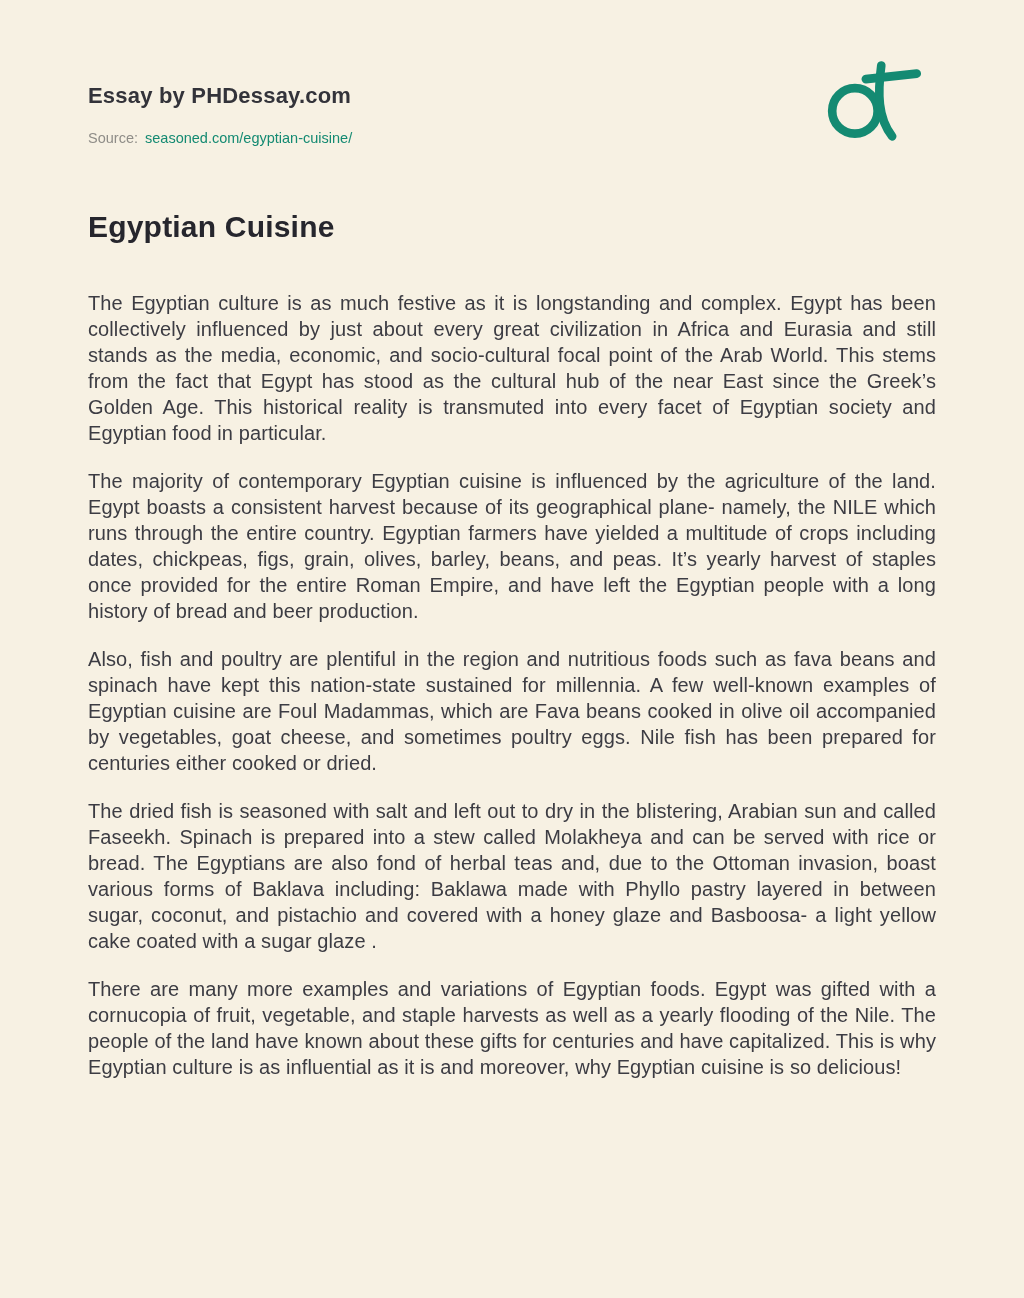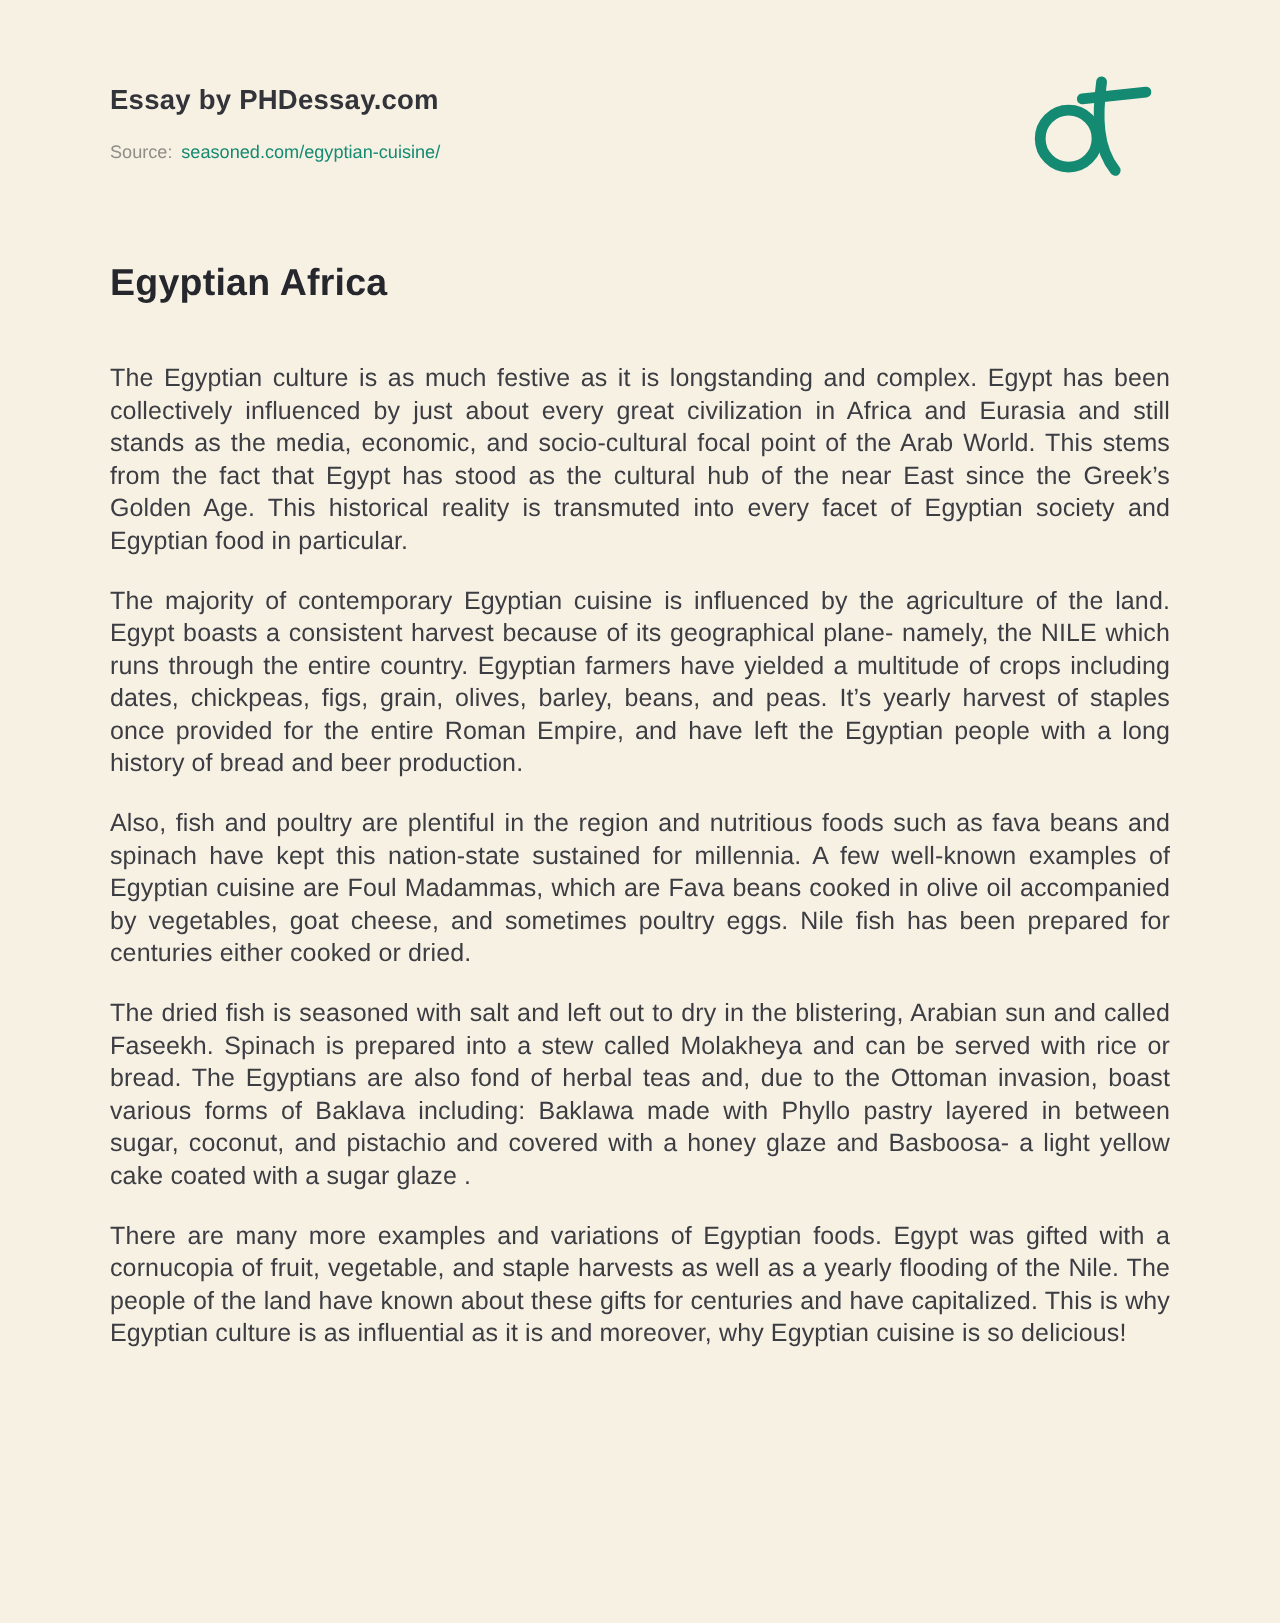--- a/index.html
+++ b/index.html
@@ -20,21 +20,21 @@
     width: 1024px;
     min-height: 1298px;
     margin: 0 auto;
     background: var(--bg);
     padding: 50px 88px 60px 88px;
     position: relative;
   }
   .header {
     display: flex;
     justify-content: space-between;
-    align-items: center;
+    align-items: flex-end;
   }
   .byline {
     margin: 0;
     font-size: 22px;
     font-weight: 700;
     color: #33333a;
     letter-spacing: 0.2px;
   }
   .source-line {
     margin: 21px 0 0 0;
@@ -95,21 +95,21 @@
           <circle cx="34" cy="62" r="25"></circle>
 
           <path d="M63 12 C 59 42 59 70 75 90"></path>
 
           <path d="M46 27 L 102 21"></path>
         </g>
       </svg>
     </div>
   </header>
 
-  <h1 class="title">Egyptian Africa</h1>
+  <h1 class="title">Egyptian Cuisine</h1>
 
   <article class="essay-body">
     <p>The Egyptian culture is as much festive as it is longstanding and complex. Egypt has been collectively influenced by just about every great civilization in Africa and Eurasia and still stands as the media, economic, and socio-cultural focal point of the Arab World. This stems from the fact that Egypt has stood as the cultural hub of the near East since the Greek’s Golden Age. This historical reality is transmuted into every facet of Egyptian society and Egyptian food in particular.</p>
     <p>The majority of contemporary Egyptian cuisine is influenced by the agriculture of the land. Egypt boasts a consistent harvest because of its geographical plane- namely, the NILE which runs through the entire country. Egyptian farmers have yielded a multitude of crops including dates, chickpeas, figs, grain, olives, barley, beans, and peas. It’s yearly harvest of staples once provided for the entire Roman Empire, and have left the Egyptian people with a long history of bread and beer production.</p>
     <p>Also, fish and poultry are plentiful in the region and nutritious foods such as fava beans and spinach have kept this nation-state sustained for millennia. A few well-known examples of Egyptian cuisine are Foul Madammas, which are Fava beans cooked in olive oil accompanied by vegetables, goat cheese, and sometimes poultry eggs. Nile fish has been prepared for centuries either cooked or dried.</p>
     <p>The dried fish is seasoned with salt and left out to dry in the blistering, Arabian sun and called Faseekh. Spinach is prepared into a stew called Molakheya and can be served with rice or bread. The Egyptians are also fond of herbal teas and, due to the Ottoman invasion, boast various forms of Baklava including: Baklawa made with Phyllo pastry layered in between sugar, coconut, and pistachio and covered with a honey glaze and Basboosa- a light yellow cake coated with a sugar glaze .</p>
     <p>There are many more examples and variations of Egyptian foods. Egypt was gifted with a cornucopia of fruit, vegetable, and staple harvests as well as a yearly flooding of the Nile. The people of the land have known about these gifts for centuries and have capitalized. This is why Egyptian culture is as influential as it is and moreover, why Egyptian cuisine is so delicious!</p>
   </article>
 
 </div>

